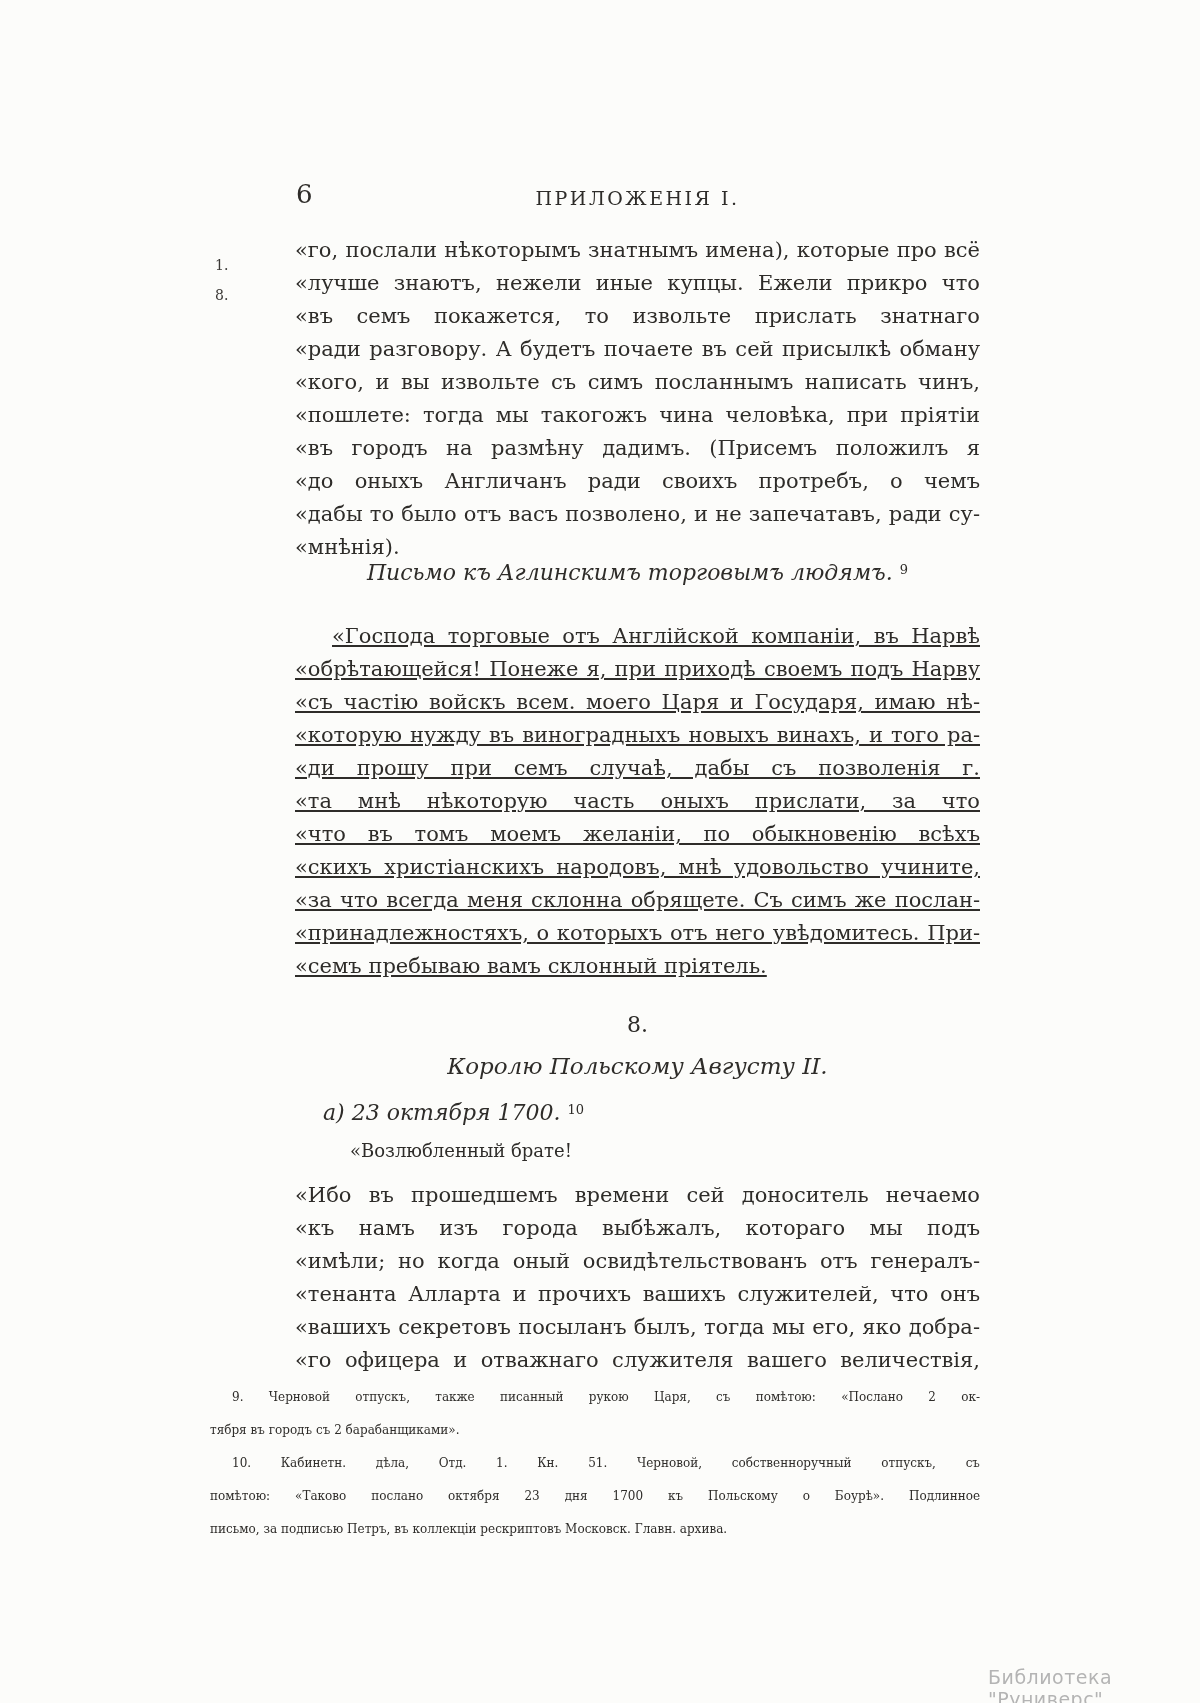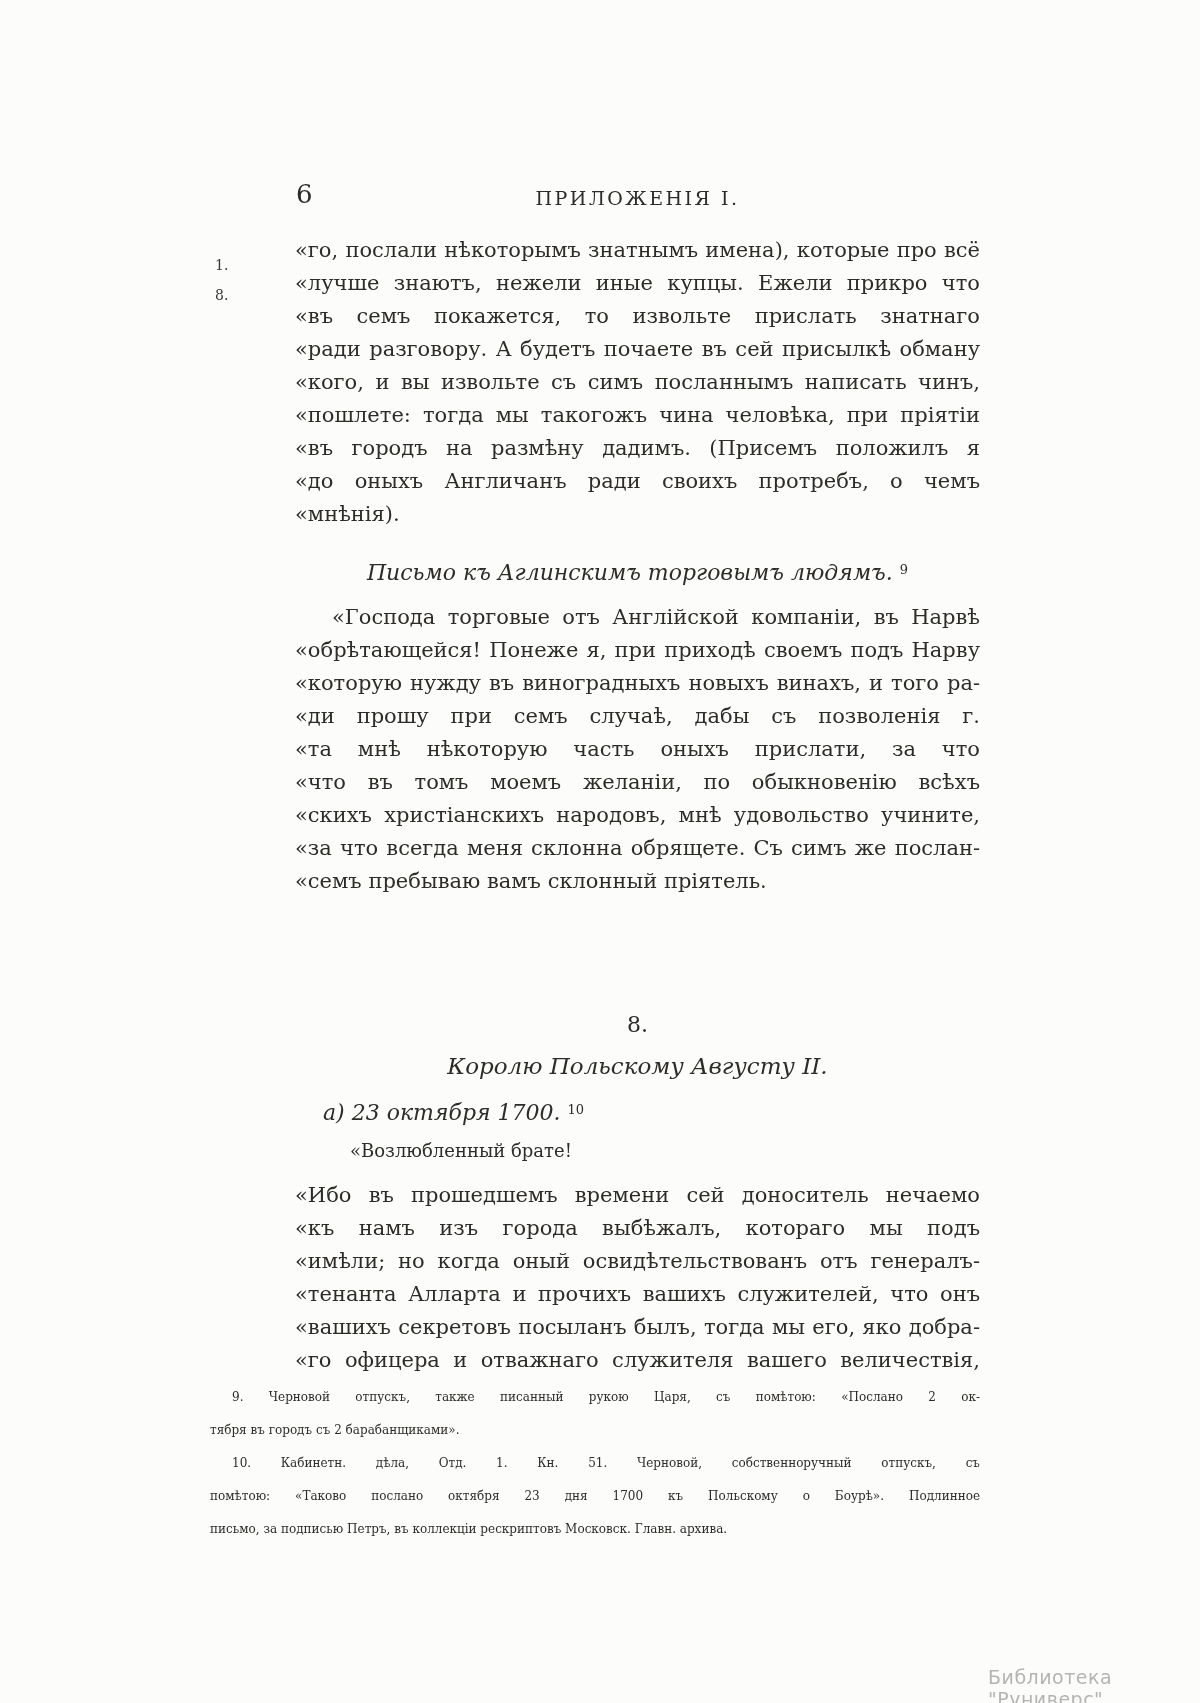--- a/index.html
+++ b/index.html
@@ -15,21 +15,21 @@
     text-align:center; font-size:19px; letter-spacing:2.5px;
   }
   .mnote { position:absolute; left:215px; font-size:14px; color:#3a3835; }
   .m1 { top:257px; } .m2 { top:287px; }
 
   .para { position:absolute; left:295px; width:685px; font-size:21px; line-height:33px; }
   .para > div { text-align:justify; text-align-last:justify; height:33px; overflow:hidden; }
   .para.last-left > div:last-child { text-align-last:left; }
   .para.indent-first > div:first-child { text-indent:37px; }
   .p1 { top:234px; }
-  .p2 { top:601px; }
+  .p2 { top:620px;text-decoration:underline; }
   .p3 { top:1179px; }
 
   .centerline { position:absolute; left:295px; width:685px; text-align:center; }
   .h-italic { font-style:italic; }
   .h1pos { top:560px; font-size:22px; }
   .secnum { top:1012px; font-size:22px; }
   .h2pos { top:1053px; font-size:23px; }
   .dateline { position:absolute; left:323px; top:1100px; font-style:italic; font-size:22px; }
   .salutation { position:absolute; left:350px; top:1140px; font-size:18px; }
   sup.ref { font-size:13px; font-style:normal; margin-left:7px; vertical-align:6px; letter-spacing:0; }
@@ -60,36 +60,39 @@
 
   <div class="para p1 last-left">
       <div>«го, послали нѣкоторымъ знатнымъ имена), которые про всё</div>
       <div>«лучше знаютъ, нежели иные купцы. Ежели прикро что</div>
       <div>«въ семъ покажется, то извольте прислать знатнаго человѣка</div>
       <div>«ради разговору. А будетъ почаете въ сей присылкѣ обману ка-</div>
       <div>«кого, и вы извольте съ симъ посланнымъ написать чинъ, кого</div>
       <div>«пошлете: тогда мы такогожъ чина человѣка, при пріятіи онаго,</div>
       <div>«въ городъ на размѣну дадимъ. (Присемъ положилъ я письмо</div>
       <div>«до оныхъ Англичанъ ради своихъ протребъ, о чемъ просимъ,</div>
+      <div>«дабы то было отъ васъ позволено, и не запечатавъ, ради су-</div>
       <div>«мнѣнія).</div>
     </div>
 
   <div class="centerline h-italic h1pos">
     <span>Письмо къ Аглинскимъ торговымъ людямъ.</span><sup class="ref">9</sup>
   </div>
 
   <div class="para p2 last-left indent-first">
       <div>«Господа торговые отъ Англійской компаніи, въ Нарвѣ</div>
       <div>«обрѣтающейся! Понеже я, при приходѣ своемъ подъ Нарву</div>
+      <div>«съ частію войскъ всем. моего Царя и Государя, имаю нѣ-</div>
       <div>«которую нужду въ виноградныхъ новыхъ винахъ, и того ра-</div>
       <div>«ди прошу при семъ случаѣ, дабы съ позволенія г. коммендан-</div>
       <div>«та мнѣ нѣкоторую часть оныхъ прислати, за что пристойную</div>
       <div>«что въ томъ моемъ желаніи, по обыкновенію всѣхъ Европей-</div>
       <div>«скихъ христіанскихъ народовъ, мнѣ удовольство учините,</div>
       <div>«за что всегда меня склонна обрящете. Съ симъ же послан-</div>
+      <div>«принадлежностяхъ, о которыхъ отъ него увѣдомитесь. При-</div>
       <div>«семъ пребываю вамъ склонный пріятель.</div>
     </div>
 
   <div class="centerline secnum">8.</div>
 
   <div class="centerline h-italic h2pos">Королю Польскому Августу II.</div>
 
   <div class="dateline">
     <span>а) 23 октября 1700.</span><sup class="ref">10</sup>
   </div>

